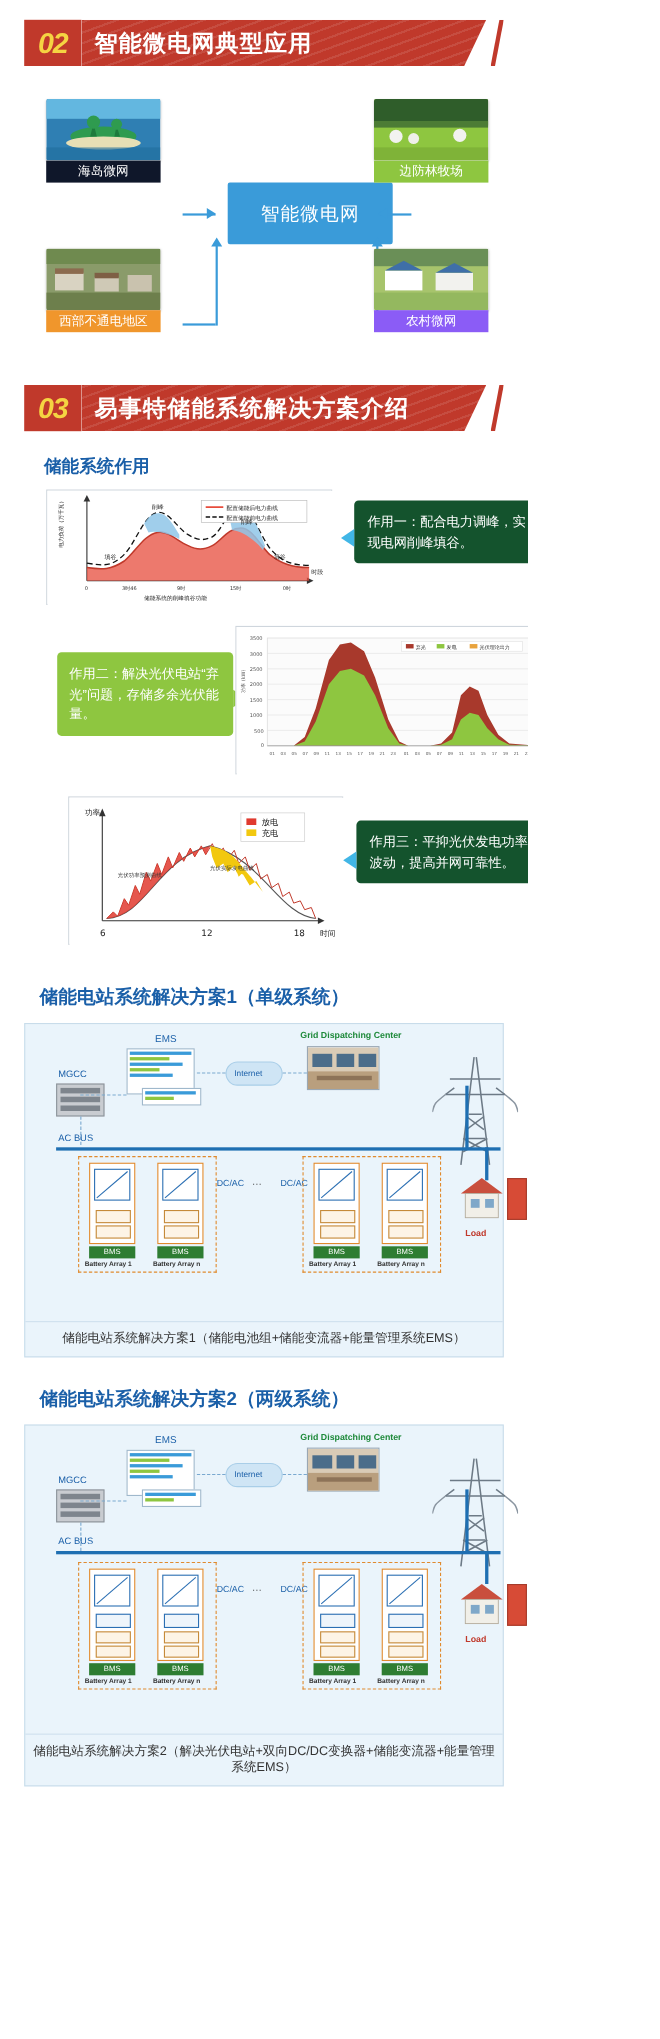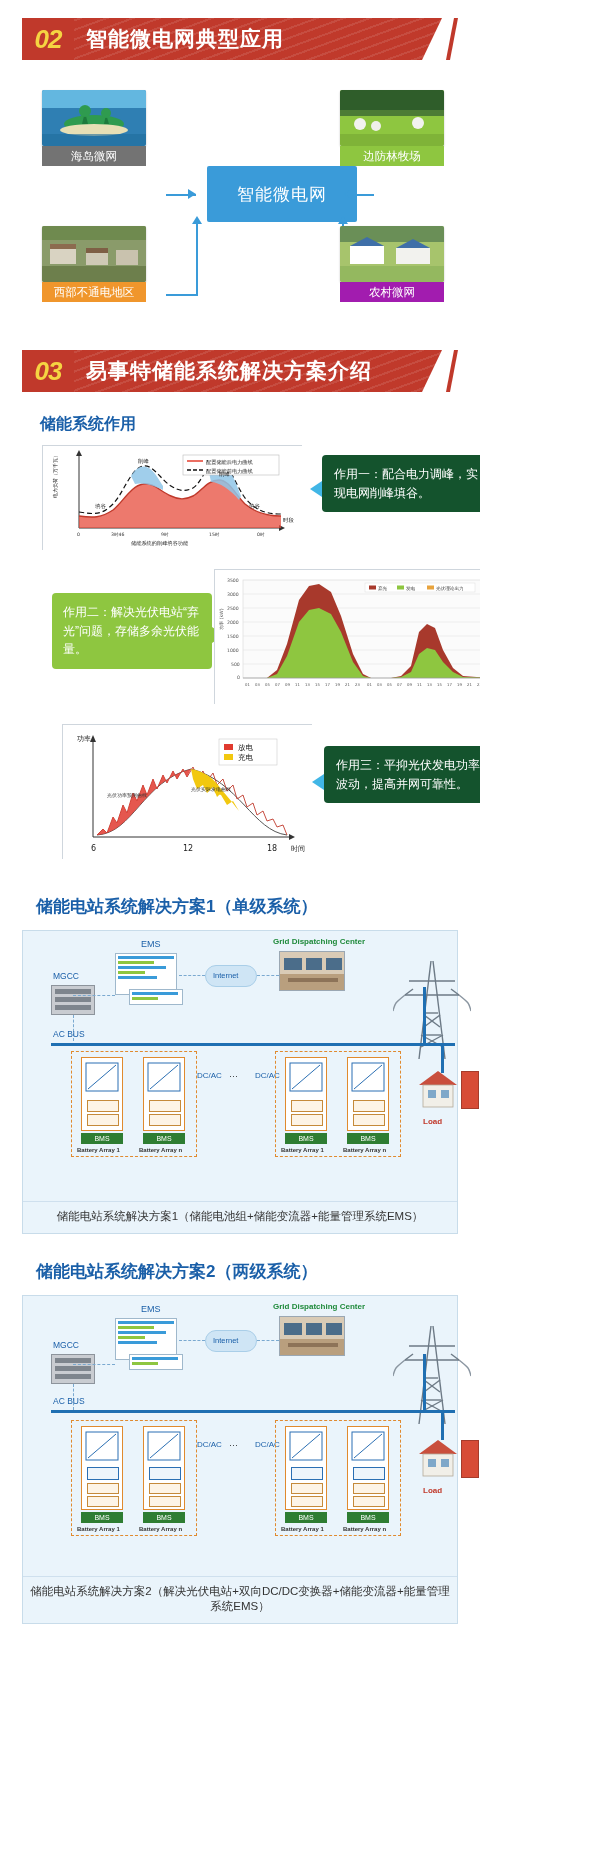--- a/index.html
+++ b/index.html
@@ -80,24 +80,24 @@
   .photo .img { width: 100%; height: 100%; display: block; }
   .cap {
     position: absolute;
     width: 104px;
     height: 20px;
     line-height: 20px;
     text-align: center;
     color: #fff;
     font-size: 11.5px;
   }
-  .cap.blue   { background: #737373; }
+  .cap.blue   { background: #0f172a; }
   .cap.green  { background: #8ec640; }
   .cap.orange { background: #f0962c; }
-  .cap.pink   { background: #a21caf; }
+  .cap.pink   { background: #8b5cf6; }
 
   .center-node {
     position: absolute;
     left: 185px; top: 88px;
     width: 150px; height: 56px;
     background: #3a9bd9;
     color: #fff;
     font-size: 17px;
     display: flex; align-items: center; justify-content: center;
     border-radius: 2px;

